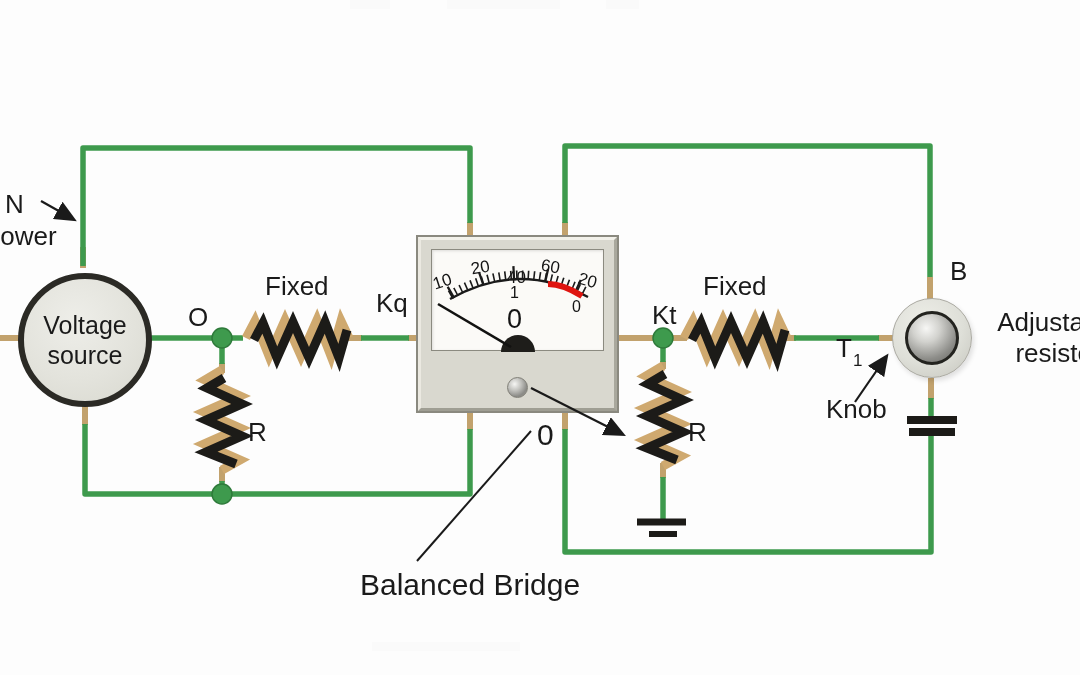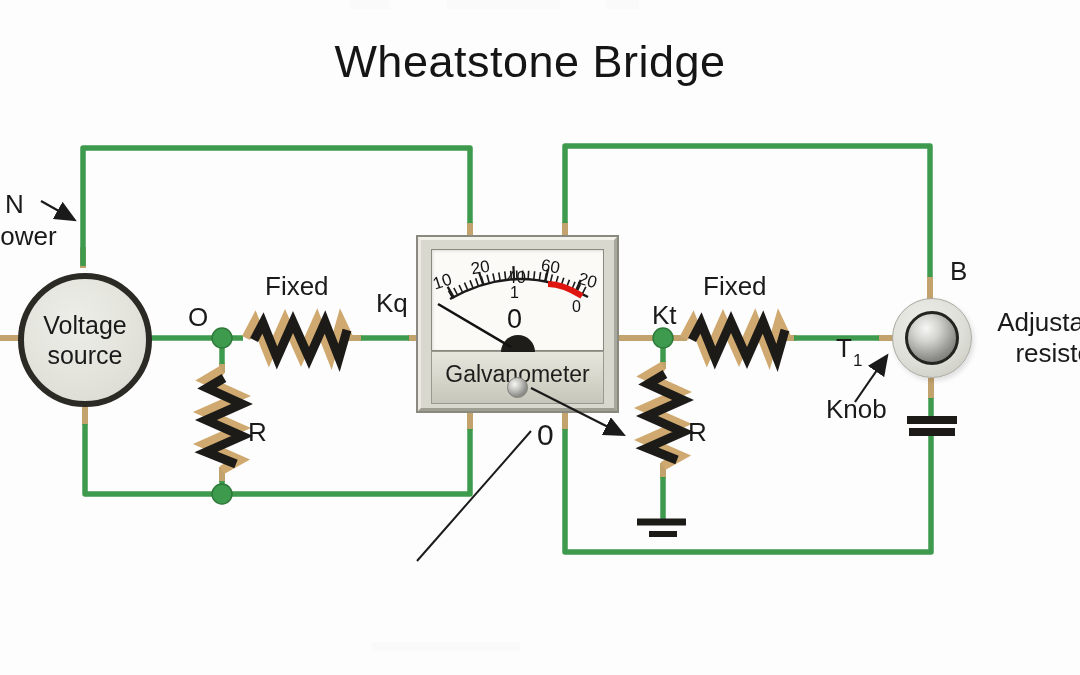--- a/index.html
+++ b/index.html
@@ -154,23 +154,20 @@
       <circle cx="663" cy="338" r="10"></circle>
     </g>
   </svg>
 
   <div class="vsource">
     <span>Voltage source</span>
   </div>
 
   <div class="meter-frame"></div>
   <div class="meter-face"></div>
-  <div class="meter-panel">
-    <span>Galvanometer</span>
-  </div>
   <div class="pivot"></div>
   <div class="screw"></div>
 
   <span class="scale-num" style="left:433px;top:272px;transform:rotate(-18deg);">10</span>
   <span class="scale-num" style="left:471px;top:258px;transform:rotate(-10deg);">20</span>
   <span class="scale-num" style="left:507px;top:253px;margin-top:15px;">40</span>
   <span class="scale-num" style="left:541px;top:257px;transform:rotate(10deg);">60</span>
   <span class="scale-num" style="left:578px;top:271px;transform:rotate(16deg);">20</span>
   <span class="scale-sub" style="left:510px;top:284px;">1</span>
   <span class="scale-sub" style="left:572px;top:298px;">0</span>
@@ -194,30 +191,30 @@
     <path d="M 548,284 Q 563,284 582,296" stroke="#df1510" stroke-width="6" fill="none"></path>
 
     <line x1="438" y1="304" x2="511" y2="347" stroke="#121211" stroke-width="2.6"></line>
 
     <line x1="41" y1="201" x2="73" y2="219" stroke="#1a1a1a" stroke-width="2.2" marker-end="url(#arrow)"></line>
     <line x1="855" y1="402" x2="886" y2="357" stroke="#1a1a1a" stroke-width="2.2" marker-end="url(#arrow)"></line>
     <line x1="531" y1="388" x2="622" y2="434" stroke="#1a1a1a" stroke-width="2.2" marker-end="url(#arrow)"></line>
     <line x1="417" y1="561" x2="531" y2="431" stroke="#1a1a1a" stroke-width="2"></line>
   </svg>
 
-  <div class="title">Wheatstone Bridge</div>
 
   <div class="lbl f26 z6" style="left:5px;top:189px;">N</div>
   <div class="lbl f26 z6" style="left:-17px;top:221px;">Power</div>
   <div class="lbl f26 z6" style="left:188px;top:302px;">O</div>
   <div class="lbl f26 z6" style="left:265px;top:271px;">Fixed</div>
   <div class="lbl f26 z6" style="left:376px;top:288px;">Kq</div>
   <div class="lbl f26 z6" style="left:624px;top:300px;margin-left:28px;">Kt</div>
   <div class="lbl f26 z6" style="left:703px;top:271px;">Fixed</div>
   <div class="lbl f26 z6" style="left:836px;top:300px;margin-top:33px;"><span>T</span><sub class="t1">1</sub></div>
   <div class="lbl f26 z6" style="left:950px;top:256px;">B</div>
   <div class="adj">Adjustable resistor</div>
   <div class="lbl f26 z6" style="left:826px;top:394px;">Knob</div>
   <div class="lbl f26 z6" style="left:248px;top:417px;">R</div>
   <div class="lbl f26 z6" style="left:688px;top:417px;">R</div>
+  <div class="lbl f30 z6" style="left:360px;top:568px;">Balanced Bridge</div>
   <div class="lbl f30 z6" style="left:537px;top:418px;">0</div>
 
 </div>
 
 </body></html>

